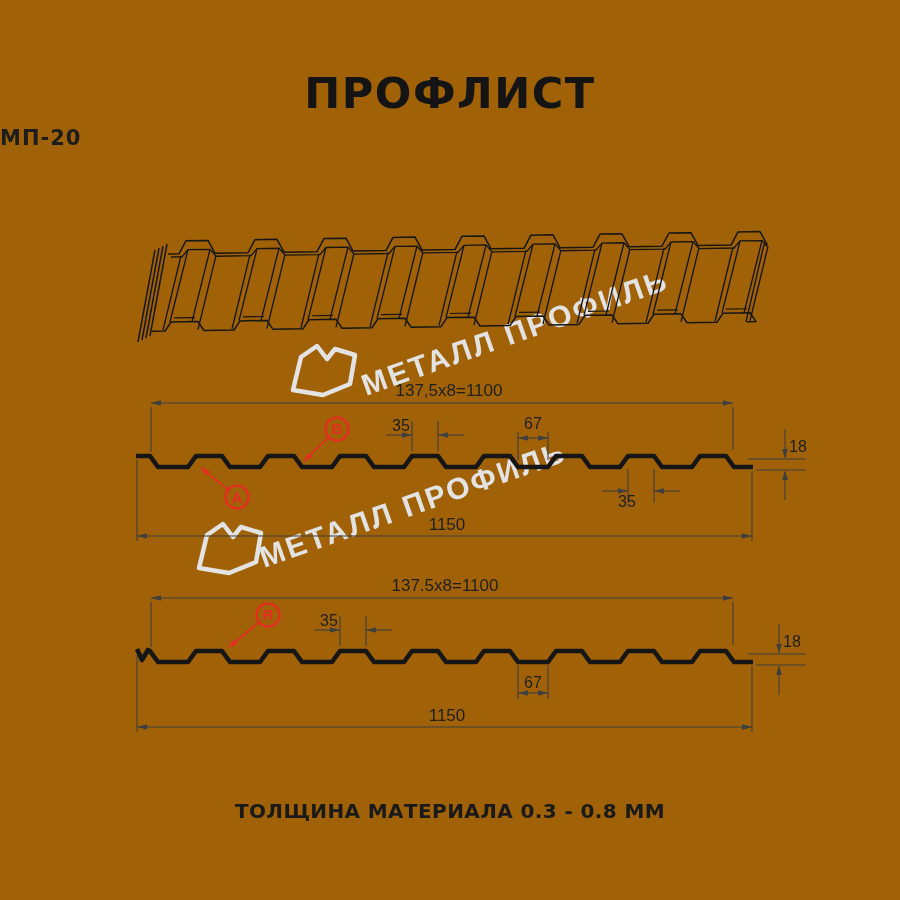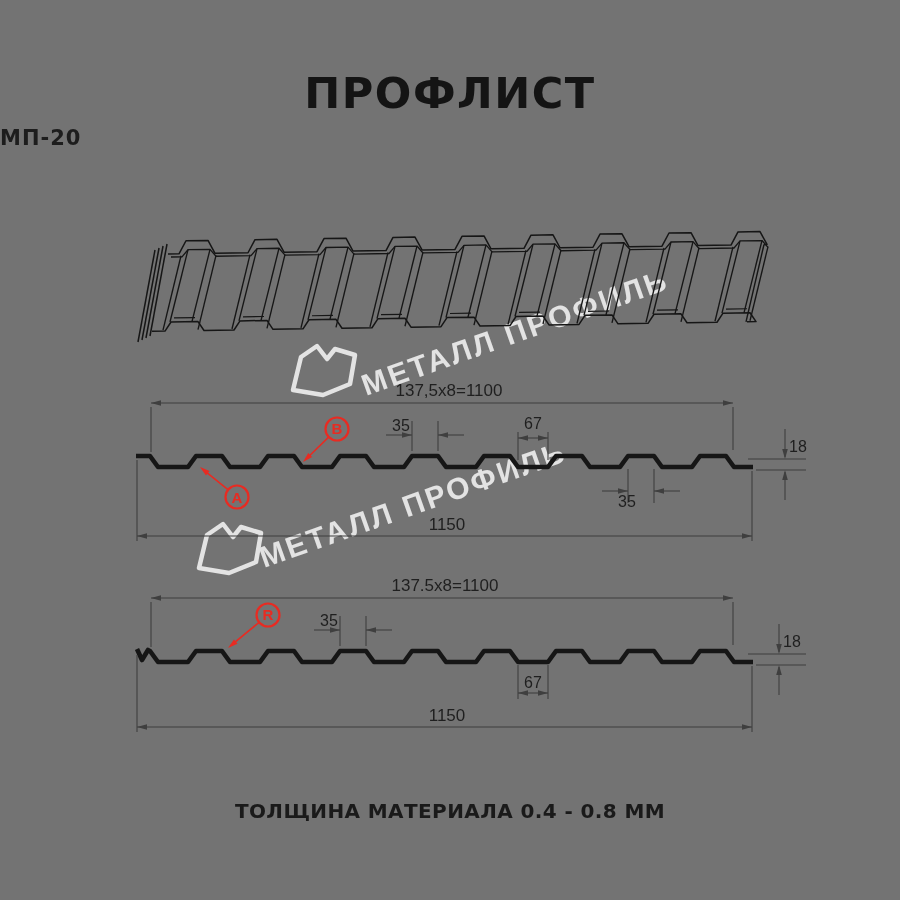--- a/index.html
+++ b/index.html
@@ -1,16 +1,16 @@
 <!DOCTYPE html>
 <html><head>
 <meta charset="utf-8">
 <style>
   html,body{margin:0;padding:0;background:#fff;}
-  .page{position:relative;width:900px;height:900px;background:#737373;overflow:hidden;
+  .page{position:relative;width:900px;height:900px;background:#a16207;overflow:hidden;
         font-family:"Liberation Sans",sans-serif;}
   .title{position:absolute;left:0;top:68px;width:900px;text-align:center;
          font-size:43px;font-weight:800;letter-spacing:1.5px;color:#141414;
          font-family:"DejaVu Sans","Liberation Sans",sans-serif;}
   .subtitle{position:absolute;left:0;top:126px;width:900px;text-align:left;
          font-size:21px;font-weight:600;letter-spacing:1px;color:#1d1d1d;
          font-family:"DejaVu Sans","Liberation Sans",sans-serif;}
   .footer-note{position:absolute;left:0;top:799px;width:900px;text-align:center;
          font-size:20px;font-weight:600;letter-spacing:0.4px;color:#1a1a1a;
          font-family:"DejaVu Sans","Liberation Sans",sans-serif;}
@@ -187,14 +187,14 @@
 
       <text class="dimbig" x="445" y="591" text-anchor="middle">137.5x8=1100</text>
       <text class="dimtxt" x="329" y="626" text-anchor="middle">35</text>
       <text class="dimtxt" x="533" y="688" text-anchor="middle">67</text>
       <text class="dimtxt" x="783" y="647" text-anchor="start">18</text>
       <text class="dimbig" x="447" y="721" text-anchor="middle">1150</text>
       <text class="marker" x="268" y="620" text-anchor="middle" fill="#e82b22">R</text>
     </g>
   </svg>
 
-  <div class="footer-note">ТОЛЩИНА МАТЕРИАЛА 0.4 - 0.8 ММ</div>
+  <div class="footer-note">ТОЛЩИНА МАТЕРИАЛА 0.3 - 0.8 ММ</div>
 </div>
 
 </body></html>

